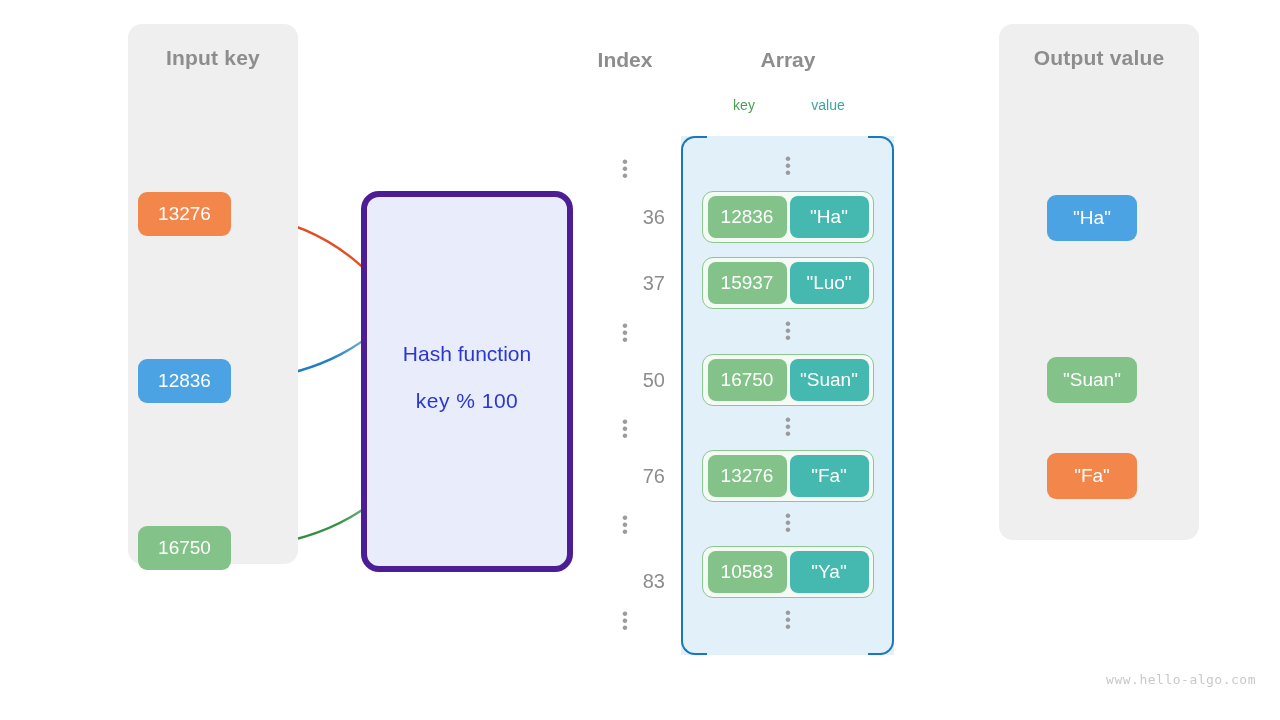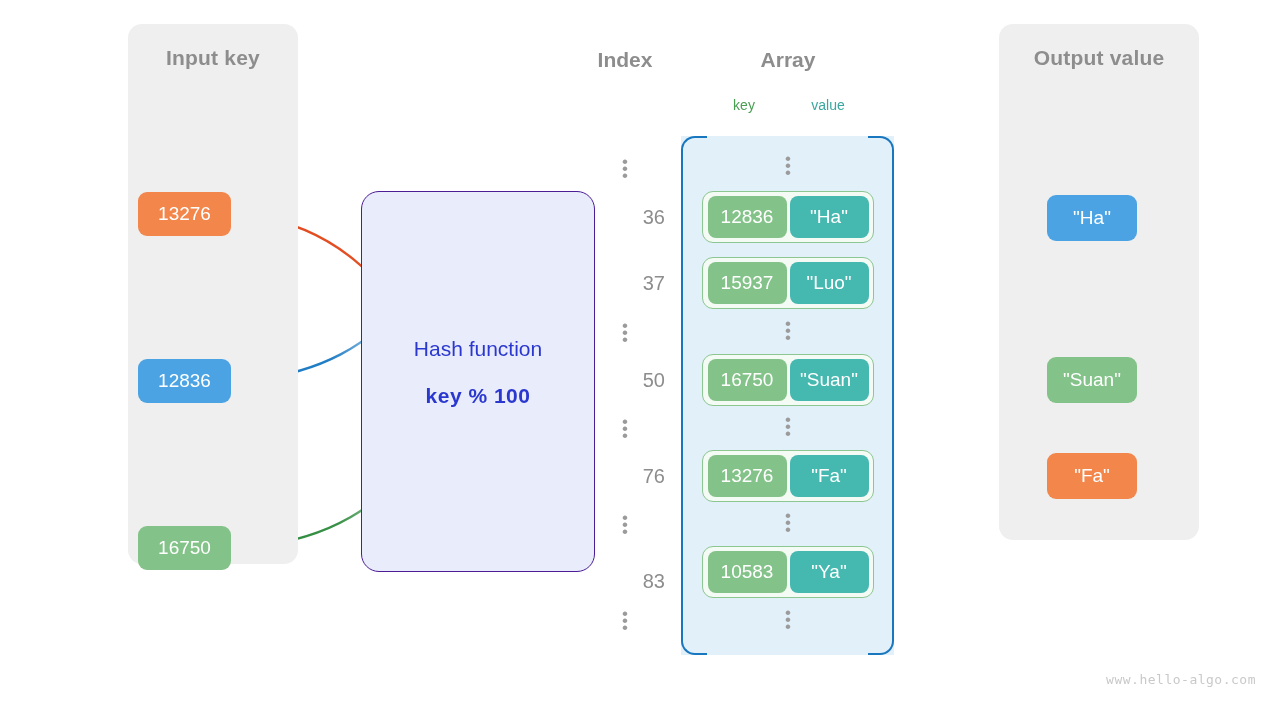--- a/index.html
+++ b/index.html
@@ -64,34 +64,34 @@
   #in-12836{left:138px;top:359px;width:93px;height:44px;}
   #in-16750{left:138px;top:526px;width:93px;height:44px;}
 
   
   #out-ha{left:1047px;top:195px;width:90px;height:46px;}
   #out-suan{left:1047px;top:357px;width:90px;height:46px;}
   #out-fa{left:1047px;top:453px;width:90px;height:46px;}
 
   
   #hashbox{
-    position:absolute;left:361px;top:191px;width:234px;height:381px;
+    position:absolute;left:361px;top:191px;width:212px;height:381px;
     background:#e8ecfb;
-    border:1px solid #4c1d95;
+    border:6px solid #4c1d95;
     border-radius:18px;
     box-sizing:border-box;
   }
   #hash-label{
     position:absolute;left:0;right:0;top:145px;
     text-align:center;font-size:21px;color:#2b38cf;
     white-space:nowrap;
   }
   #hash-formula{
     position:absolute;left:0;right:0;top:192px;
-    text-align:center;font-size:21px;font-weight:bold;color:#2b38cf;
+    text-align:center;font-size:21px;font-weight:normal;color:#2b38cf;
     white-space:nowrap;letter-spacing:.5px;
   }
 
   
   .idx{
     position:absolute;left:585px;width:80px;
     text-align:right;
     font-size:20px;color:#8d8d8d;
   }
   .dots{

